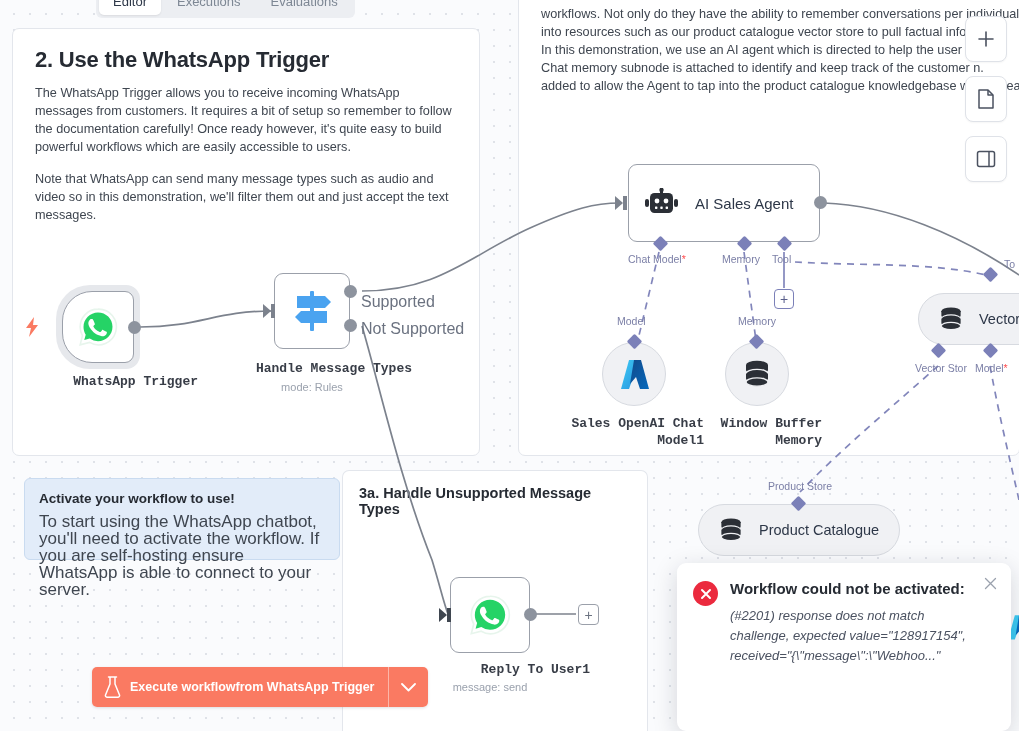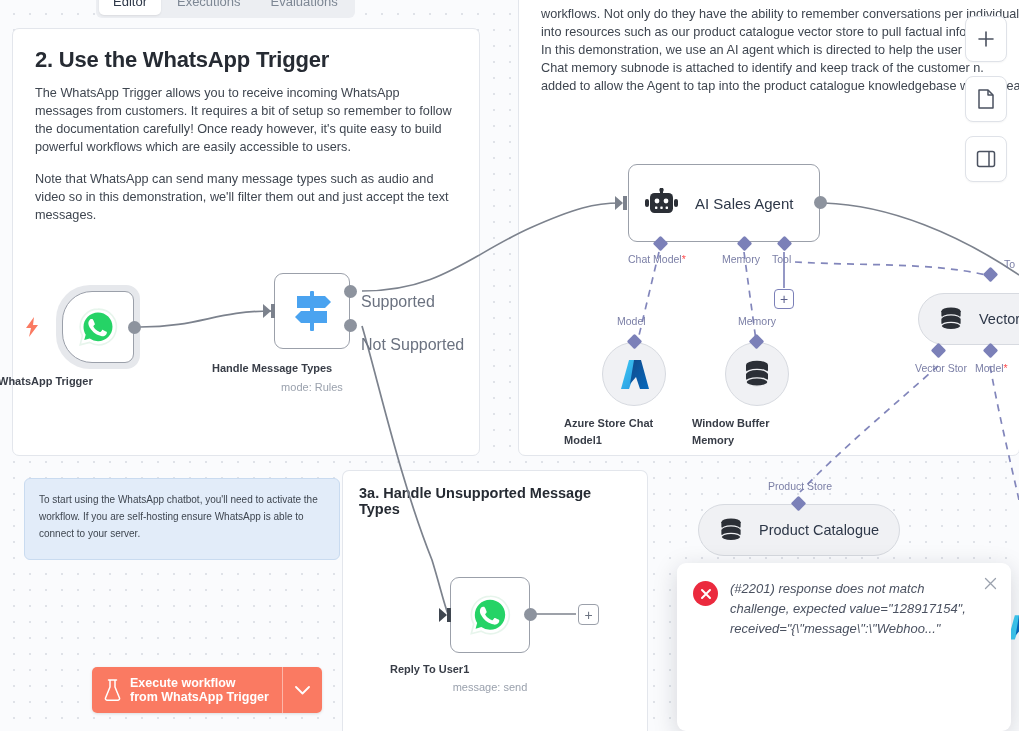--- a/index.html
+++ b/index.html
@@ -38,44 +38,44 @@
   #sticky3 p{ font-size:12.7px; line-height:18px; color:#3f4650; margin-bottom:14px;}
 
   #sticky2{ left:518px; top:-126px; width:502px; height:582px; padding:18px 22px; overflow:hidden;}
   #sticky2 p{ font-size:12.7px; line-height:18px; color:#3f4650; margin-bottom:14px; white-space:nowrap;}
 
   #stickyActivate{
     left:24px; top:478px; width:316px; height:82px;
     background:#e2ecf9; border:1px solid #c9dbf0; padding:12px 14px; border-radius:6px;
   }
   #stickyActivate h2{ font-size:13.5px; font-weight:700; color:#262b33; margin-bottom:7px;}
-  #stickyActivate p{ font-size:10px; line-height:17px; color:#3f4650;}
+  #stickyActivate p{ font-size:17px; line-height:17px; color:#3f4650;}
 
   #sticky3a{ left:342px; top:470px; width:306px; height:307px; padding:14px 16px; border-bottom:none; border-radius:7px 7px 0 0;}
   #sticky3a h2{ font-size:14.5px; font-weight:700; color:#262b33; margin-bottom:9px;}
   #sticky3a p{ font-size:12.3px; line-height:17px; color:#3f4650;}
 
   
   #edges{ position:absolute; inset:0; pointer-events:none; z-index:10;}
 
   
   .node{ position:absolute; z-index:20; }
   .nbox{
     background:#fff; border:1.6px solid #9ba0aa; border-radius:9px;
     display:flex; align-items:center; justify-content:center;
   }
   .nbox.trigger{ border-radius:30px 9px 9px 30px; }
   .halo{
     position:absolute; background:#e6e8ec; border-radius:34px 14px 14px 34px;
     z-index:18;
   }
   .ncap{
-    position:absolute; text-align:left; font-size:11px; font-weight:700;
+    position:absolute; text-align:right; font-size:13px; font-weight:700;
     color:#383d47; width:200px; left:50%; transform:translateX(-50%);
-    line-height:15px; white-space:nowrap;
+    line-height:15px; white-space:nowrap;font-family:Liberation Mono, monospace;
   }
   .nsub{
     position:absolute; text-align:center; font-size:11px; color:#9aa1ad;
     width:200px; left:50%; transform:translateX(-50%);
   }
   .port{ position:absolute; width:13px; height:13px; background:#8d939e; border-radius:50%; z-index:25;}
   .inarrow{ position:absolute; z-index:25; }
 
   .subnode{
     position:absolute; width:64px; height:64px; border-radius:50%;
@@ -115,21 +115,21 @@
 
   
   #execwrap{
     position:absolute; left:92px; top:667px; display:flex; z-index:80;
     border-radius:5px; overflow:hidden; box-shadow:0 1px 3px rgba(0,0,0,.12);
   }
   #execbtn{
     background:#fa7a62; color:#fff; display:flex; align-items:center; gap:9px;
     padding:9px 13px 9px 12px; cursor:pointer;
   }
-  #execbtn .lines{ display:flex; flex-direction:column; line-height:14px;}
+  #execbtn .lines{ display:flex; line-height:14px;}
   #execbtn .l1{ font-size:12.5px; font-weight:700;}
   #execbtn .l2{ font-size:12.5px; font-weight:700;}
   #execcaret{
     background:#fa7a62; color:#fff; width:40px; display:flex; align-items:center;
     justify-content:center; border-left:1px solid rgba(255,255,255,.45); cursor:pointer;
   }
 
   
   #toast{
     position:absolute; left:677px; top:563px; width:334px; min-height:168px;
@@ -164,20 +164,21 @@
 <div class="sticky" id="sticky2">
   <div style="height:112px"></div>
   <p style="margin-bottom:0">workflows. Not only do they have the ability to remember conversations per individual</p>
   <p style="margin-bottom:0">into resources such as our product catalogue vector store to pull factual infor          ar</p>
   <p style="margin-bottom:0">In this demonstration, we use an AI agent which is directed to help the user n          th</p>
   <p style="margin-bottom:0">Chat memory subnode is attached to identify and keep track of the customer          n.</p>
   <p>added to allow the Agent to tap into the product catalogue knowledgebase we built ear</p>
 </div>
 
 <div class="sticky" id="stickyActivate">
+  <h2>Activate your workflow to use!</h2>
   <p>To start using the WhatsApp chatbot, you'll need to activate the workflow. If you are self-hosting ensure WhatsApp is able to connect to your server.</p>
 </div>
 
 <div class="sticky" id="sticky3a">
   <h2>3a. Handle Unsupported Message Types</h2>
 </div>
 
 <svg id="edges" width="1019" height="731">
 
   <path d="M140 327 C 200 327, 215 311, 272 311" stroke="#7c828d" stroke-width="1.7" fill="none"></path>
@@ -227,21 +228,21 @@
   </div>
   <div class="port" style="left:-6px; top:32px; background:transparent;"></div>
   <div class="port" style="left:70px; top:12px;"></div>
   <div class="port" style="left:70px; top:46px;"></div>
 </div>
 <svg class="inarrow" style="left:262px; top:302px;" width="16" height="18" viewBox="0 0 16 18">
   <path d="M1 2 L9 9 L1 16 z" fill="#7c828d"></path>
   <rect x="9" y="2" width="4" height="14" fill="#7c828d"></rect>
 </svg>
 <div class="elabel" style="left:361px; top:293px;">Supported</div>
-<div class="elabel" style="left:361px; top:320px;margin-top:16px;">Not Supported</div>
+<div class="elabel" style="left:361px; top:320px;">Not Supported</div>
 <div class="ncap" style="left:312px; top:361px;">Handle Message Types</div>
 <div class="nsub" style="left:312px; top:381px;">mode: Rules</div>
 
 <div class="node" style="left:628px; top:164px;">
   <div class="nbox" style="width:192px;height:78px; justify-content:flex-start; padding-left:16px; gap:16px;">
     <svg width="34" height="30" viewBox="0 0 34 30">
       <rect x="15" y="0" width="3" height="5" fill="#2b2f36"></rect>
       <circle cx="16.5" cy="2" r="2.2" fill="#2b2f36"></circle>
       <rect x="5" y="5" width="23" height="20" rx="4.5" fill="#2b2f36"></rect>
       <rect x="0" y="11" width="4" height="8" rx="2" fill="#2b2f36"></rect>
@@ -282,21 +283,21 @@
       <linearGradient id="az2" x1="0" y1="0" x2="1" y2="1">
         <stop offset="0" stop-color="#3ccbf4"></stop>
           <stop offset="1" stop-color="#2892df"></stop>
       </linearGradient>
     </defs>
     <path d="M13 4 h10 l-10 29 H5 z" fill="url(#az2)"></path>
     <path d="M18 4 h7 l8 29 h-9 l-4-12 -6 7 z" fill="url(#az1)"></path>
   </svg>
 </div>
 <div class="ncap" style="left:634px; top:415px; line-height:17px; white-space:normal; width:140px;">
-  <span>Azure Store Chat</span><br><span>Model1</span>
+  <span>Sales OpenAI Chat</span><br><span>Model1</span>
 </div>
 
 <div class="diamond" style="left:751px; top:336px;"></div>
 <div class="conlabel" style="left:738px; top:315px;">Memory</div>
 <div class="subnode" style="left:725px; top:342px;">
   <svg width="32" height="32" viewBox="0 0 32 32">
     <ellipse cx="16" cy="7" rx="11" ry="4.2" fill="#2b2f36"></ellipse>
     <path d="M5 7 v5 c0 2.3 5 4.2 11 4.2 S27 14.3 27 12 V7" fill="#2b2f36"></path>
     <ellipse cx="16" cy="15.5" rx="11" ry="4.2" fill="#2b2f36" stroke="#f0f1f4" stroke-width="1.3"></ellipse>
     <path d="M5 15.5 v5 c0 2.3 5 4.2 11 4.2 s11-1.9 11-4.2 v-5" fill="#2b2f36"></path>
@@ -406,20 +407,21 @@
   </div>
 </div>
 
 <div id="toast">
   <div class="xcircle">
     <svg width="12" height="12" viewBox="0 0 12 12">
       <path d="M2 2 L10 10 M10 2 L2 10" stroke="#fff" stroke-width="2" stroke-linecap="round"></path>
     </svg>
   </div>
   <div class="tbody">
+    <div class="ttitle">Workflow could not be activated:</div>
     <div class="tmsg">(#2201) response does not match challenge, expected value="128917154", received="{\"message\":\"Webhoo..."</div>
   </div>
   <div class="tclose">
     <svg width="13" height="13" viewBox="0 0 13 13">
       <path d="M1.5 1.5 L11.5 11.5 M11.5 1.5 L1.5 11.5" stroke="#9aa1ad" stroke-width="1.3" stroke-linecap="round"></path>
     </svg>
   </div>
 </div>
 
 </body></html>

